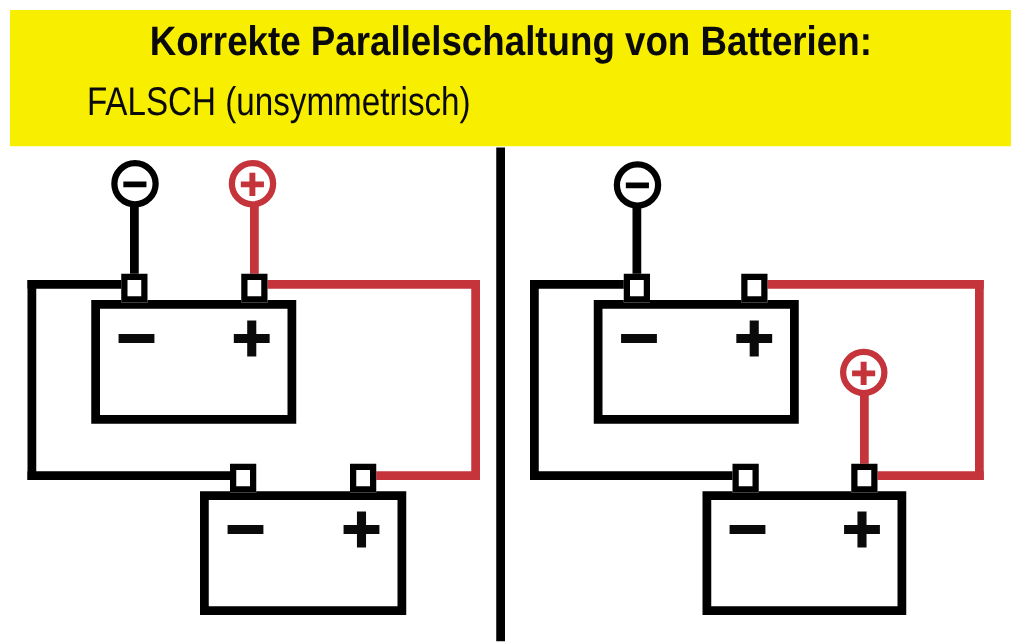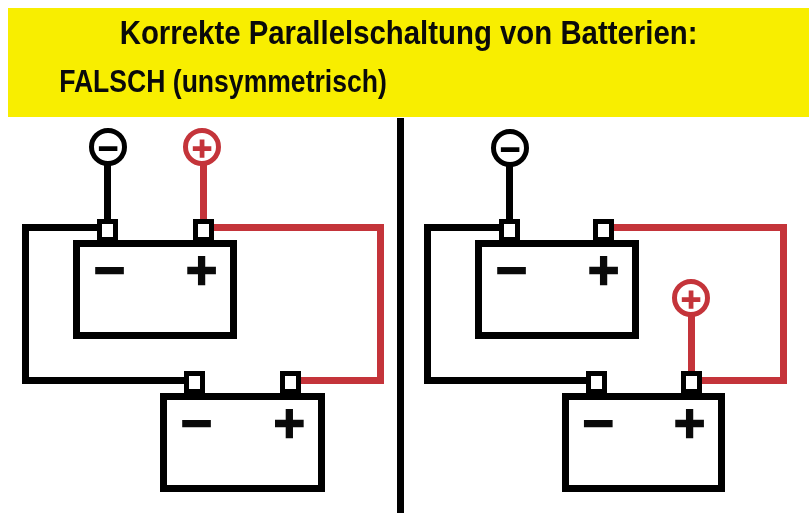--- a/index.html
+++ b/index.html
@@ -18,21 +18,21 @@
   }
   .title{
     position:absolute;left:0;top:6px;width:100%;
     text-align:center;
     font-size:33px;line-height:38px;font-weight:bold;color:#0a0a0a;
     white-space:nowrap;
   }
   .title > span{display:inline-block;transform:scaleX(0.89);transform-origin:center;}
   .col-label{
     position:absolute;top:56px;
-    font-size:32px;line-height:34px;font-weight:bold;color:#0a0a0a;
+    font-size:32px;line-height:34px;font-weight:normal;color:#0a0a0a;
     white-space:nowrap;
   }
   .col-label > span{display:inline-block;transform:scaleX(0.83);transform-origin:center;}
   .col-label.left{left:215px;transform:translateX(-50%);}
   .col-label.right{left:578px;transform:translateX(-50%);}
   
   .divider{position:absolute;left:397px;top:118px;width:7px;height:395px;background:#000;}
   
   .wire{position:absolute;z-index:1;}
   .wire.neg{background:var(--neg,#000000);}

